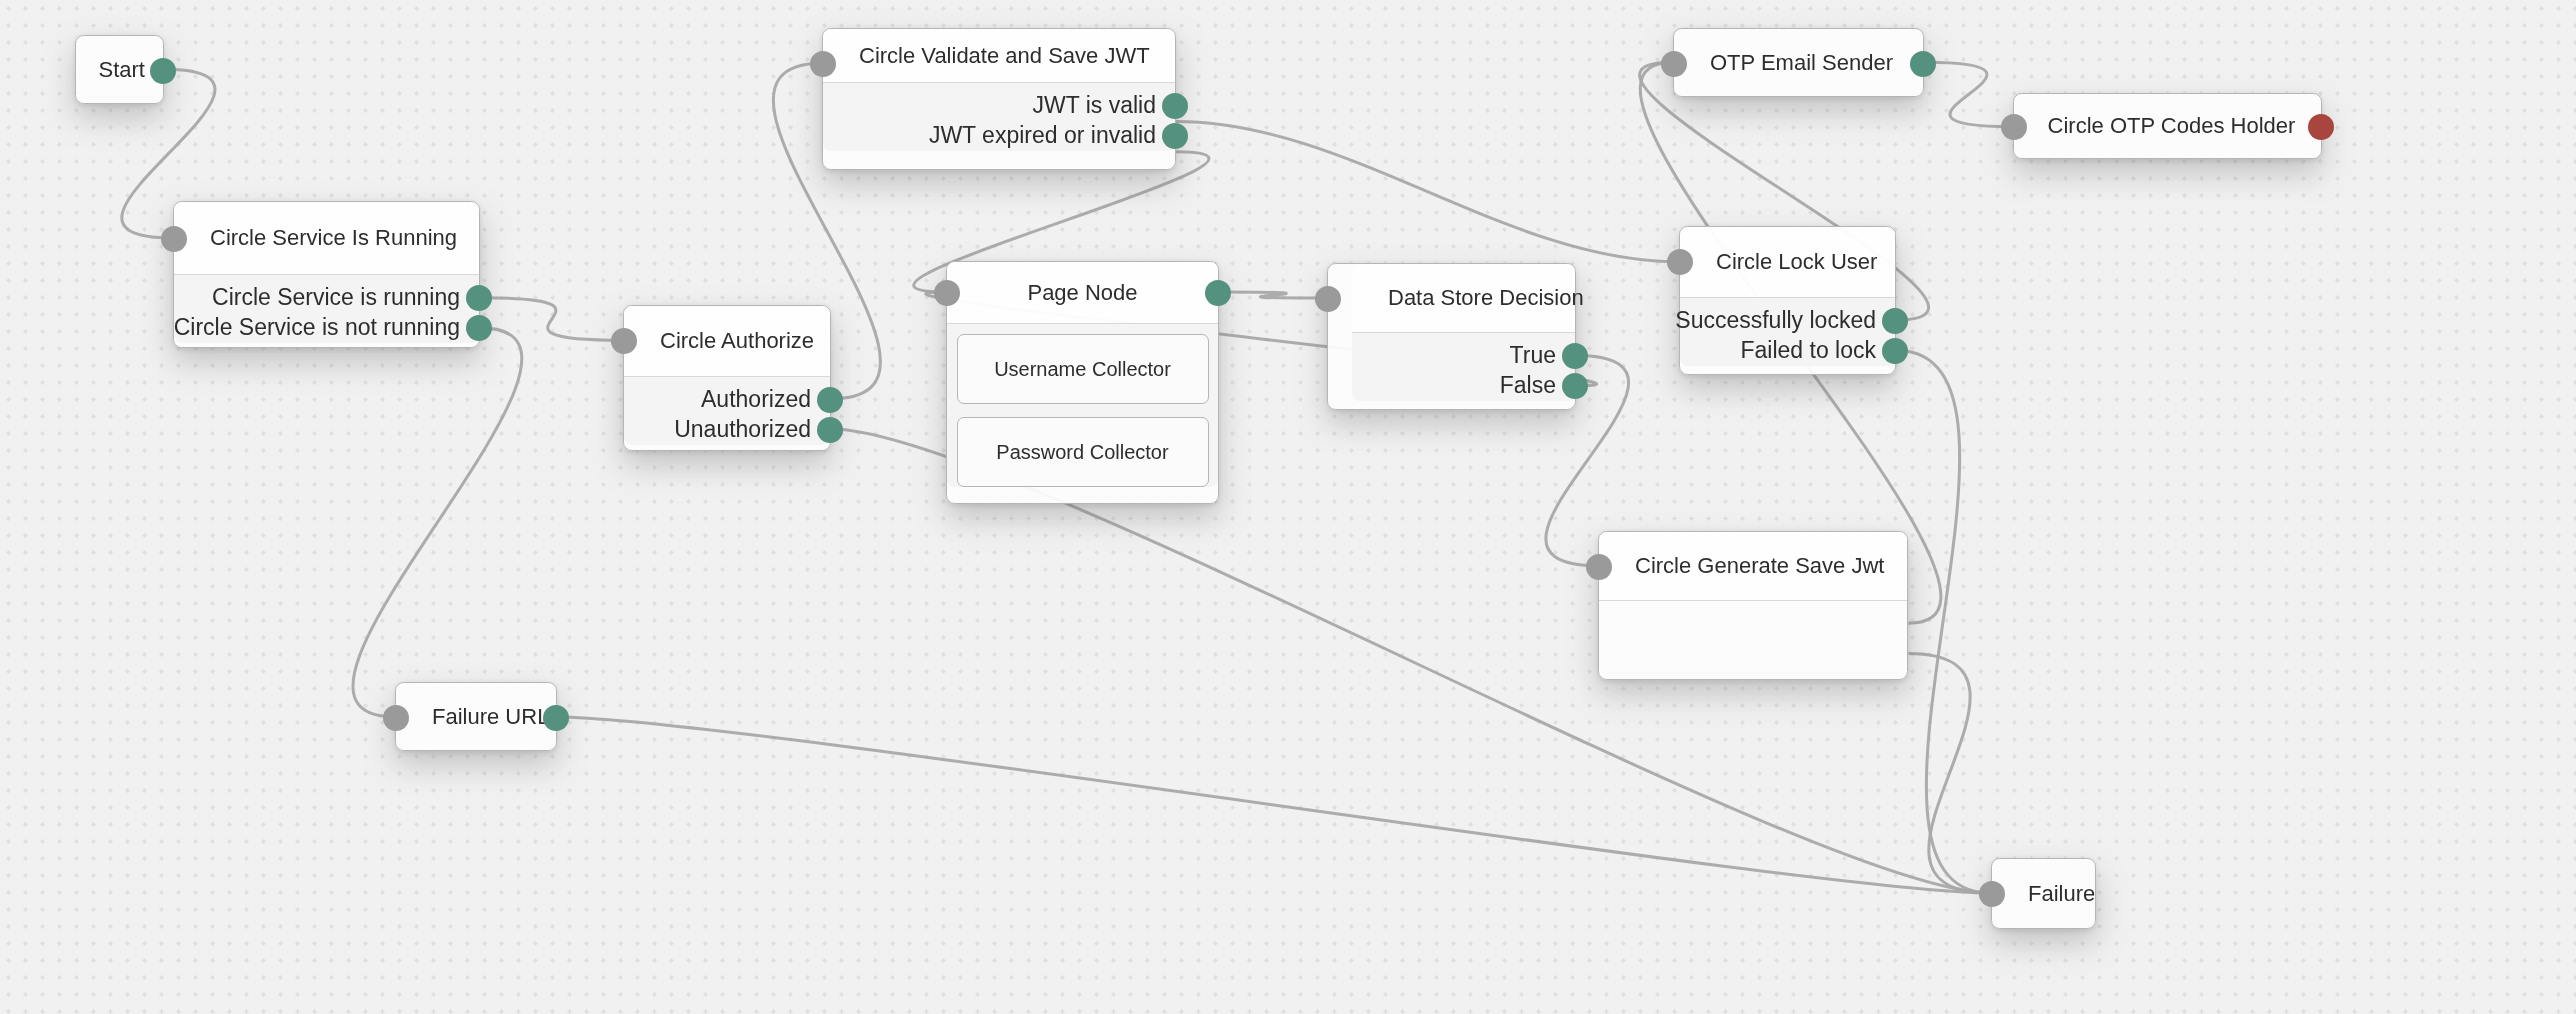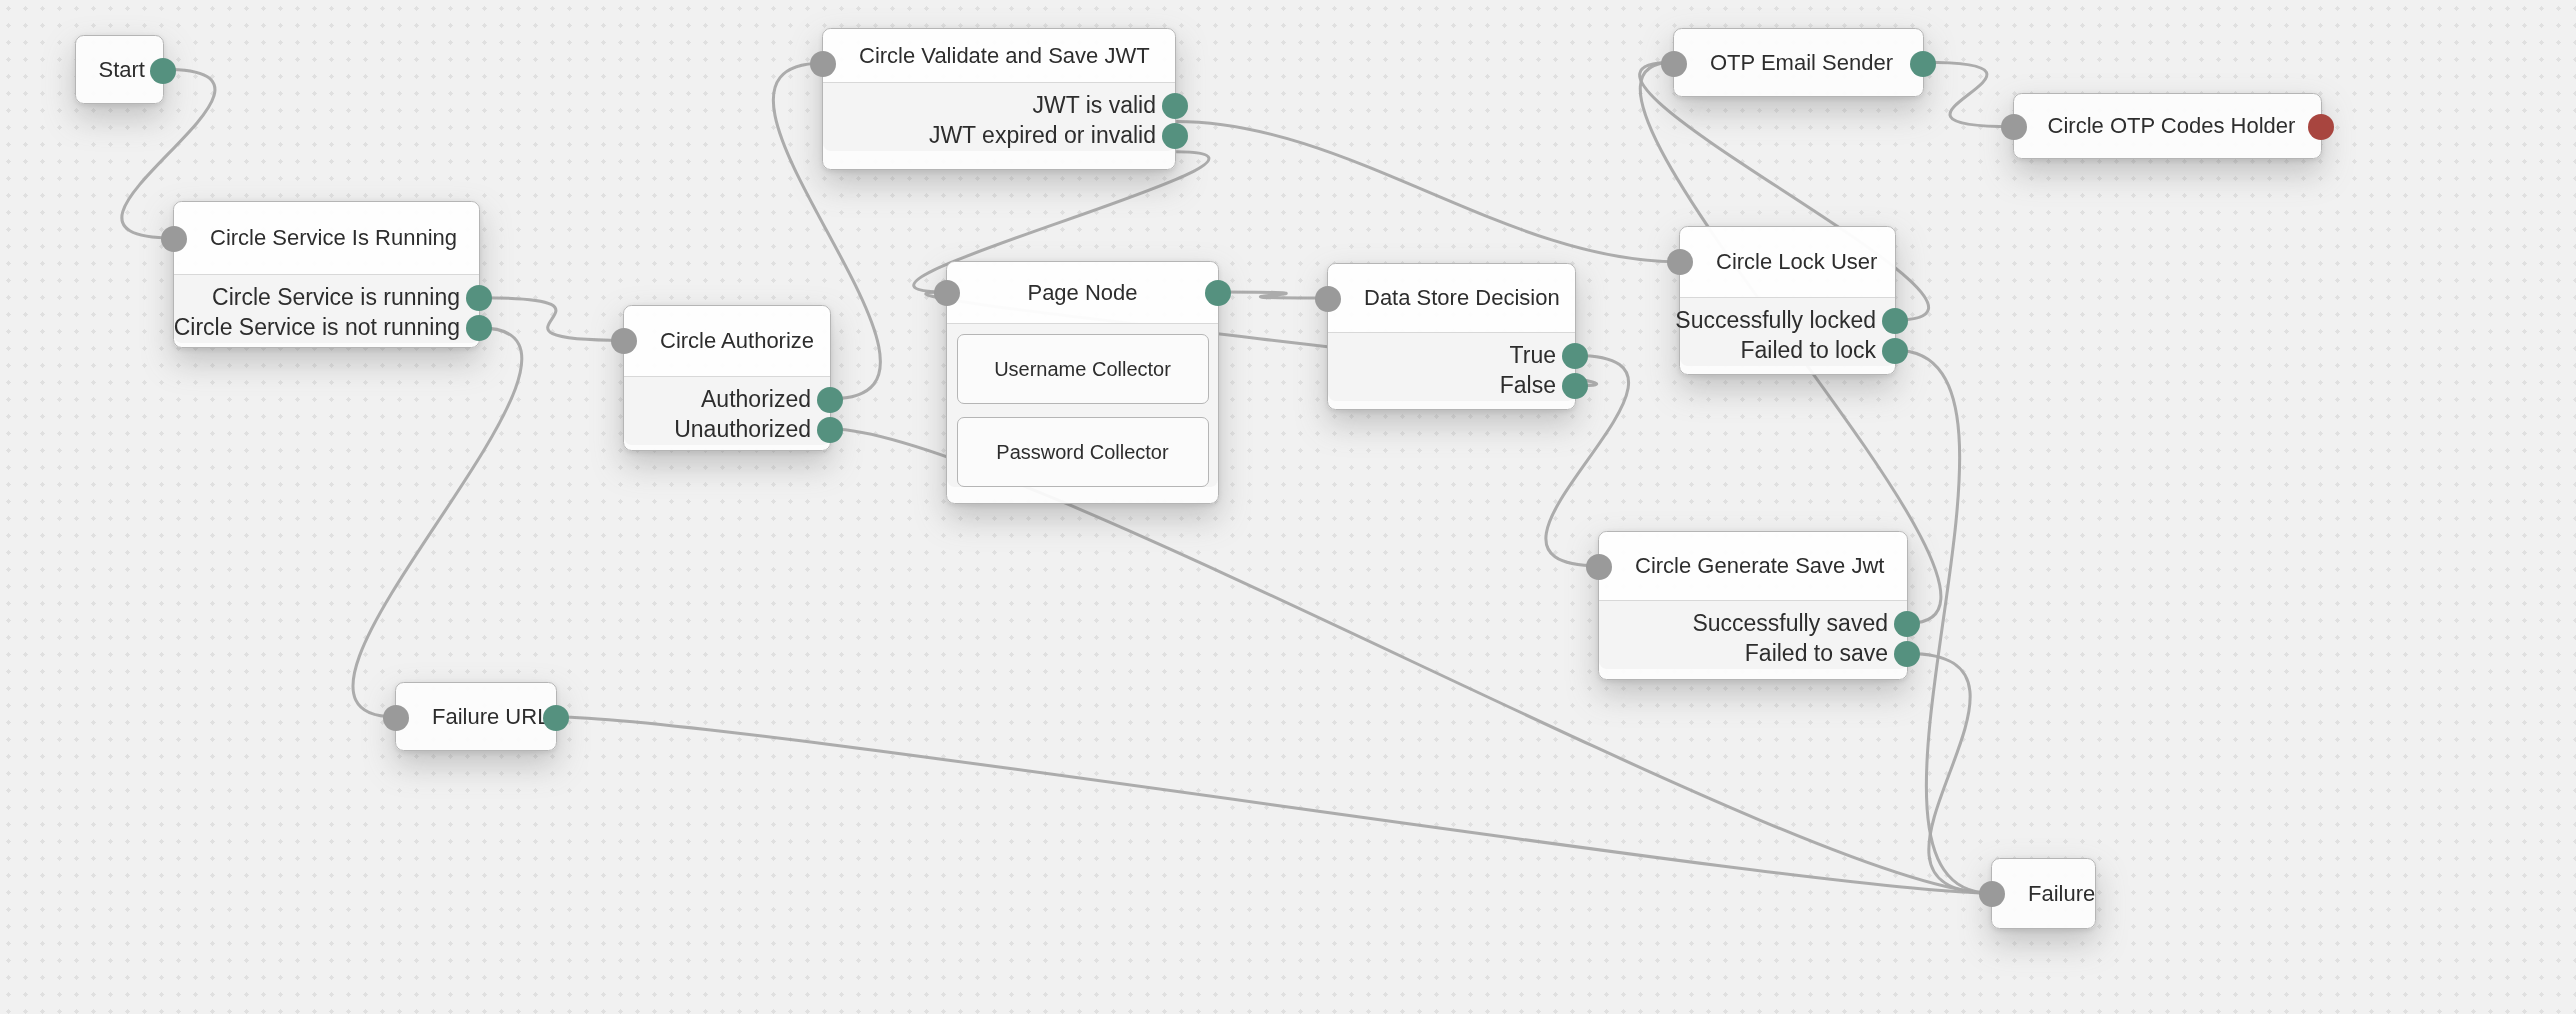--- a/index.html
+++ b/index.html
@@ -181,21 +181,21 @@
       <span class="port out" style="top: 31px; margin-top: -13px;"></span>
       <div class="page-body">
         <div class="child">
           <span>Username Collector</span>
         </div>
         <div class="child">
           <span>Password Collector</span>
         </div>
       </div>
     </div>
-    <div class="node outcomes" style="left: 1327px; top: 263px; width: 249px; height: 147px;">
+    <div class="node outcomes" style="left: 1327px; top: 263px; width: 249px; height: 147px; padding-left: 24px;">
       <div class="header" style="height: 69px;">
         <span class="title">Data Store Decision</span>
       </div>
       <span class="port in" style="top: 35px; margin-top: -13px;"></span>
       <div class="body">
         <div class="row">
           <span class="olabel">True</span>
           <span class="port out"></span>
         </div>
         <div class="row">
@@ -218,30 +218,20 @@
           <span class="olabel">Failed to lock</span>
           <span class="port out"></span>
         </div>
       </div>
     </div>
     <div class="node outcomes" style="left: 1598px; top: 531px; width: 310px; height: 149px;">
       <div class="header" style="height: 69px;">
         <span class="title">Circle Generate Save Jwt</span>
       </div>
       <span class="port in" style="top: 35px; margin-top: -13px;"></span>
-      <div class="body">
-        <div class="row">
-          <span class="olabel">Successfully saved</span>
-          <span class="port out"></span>
-        </div>
-        <div class="row">
-          <span class="olabel">Failed to save</span>
-          <span class="port out"></span>
-        </div>
-      </div>
     </div>
     <div class="node simple" style="left: 395px; top: 682px; width: 162px; height: 69px;">
       <span class="title">Failure URL</span>
       <span class="port in" style="top: 35px; margin-top: -13px;"></span>
       <span class="port out" style="top: 35px; margin-top: -13px;"></span>
     </div>
     <div class="node simple" style="left: 1991px; top: 858px; width: 105px; height: 71px;">
       <span class="title">Failure</span>
       <span class="port in" style="top: 35px; margin-top: -13px;"></span>
     </div>

